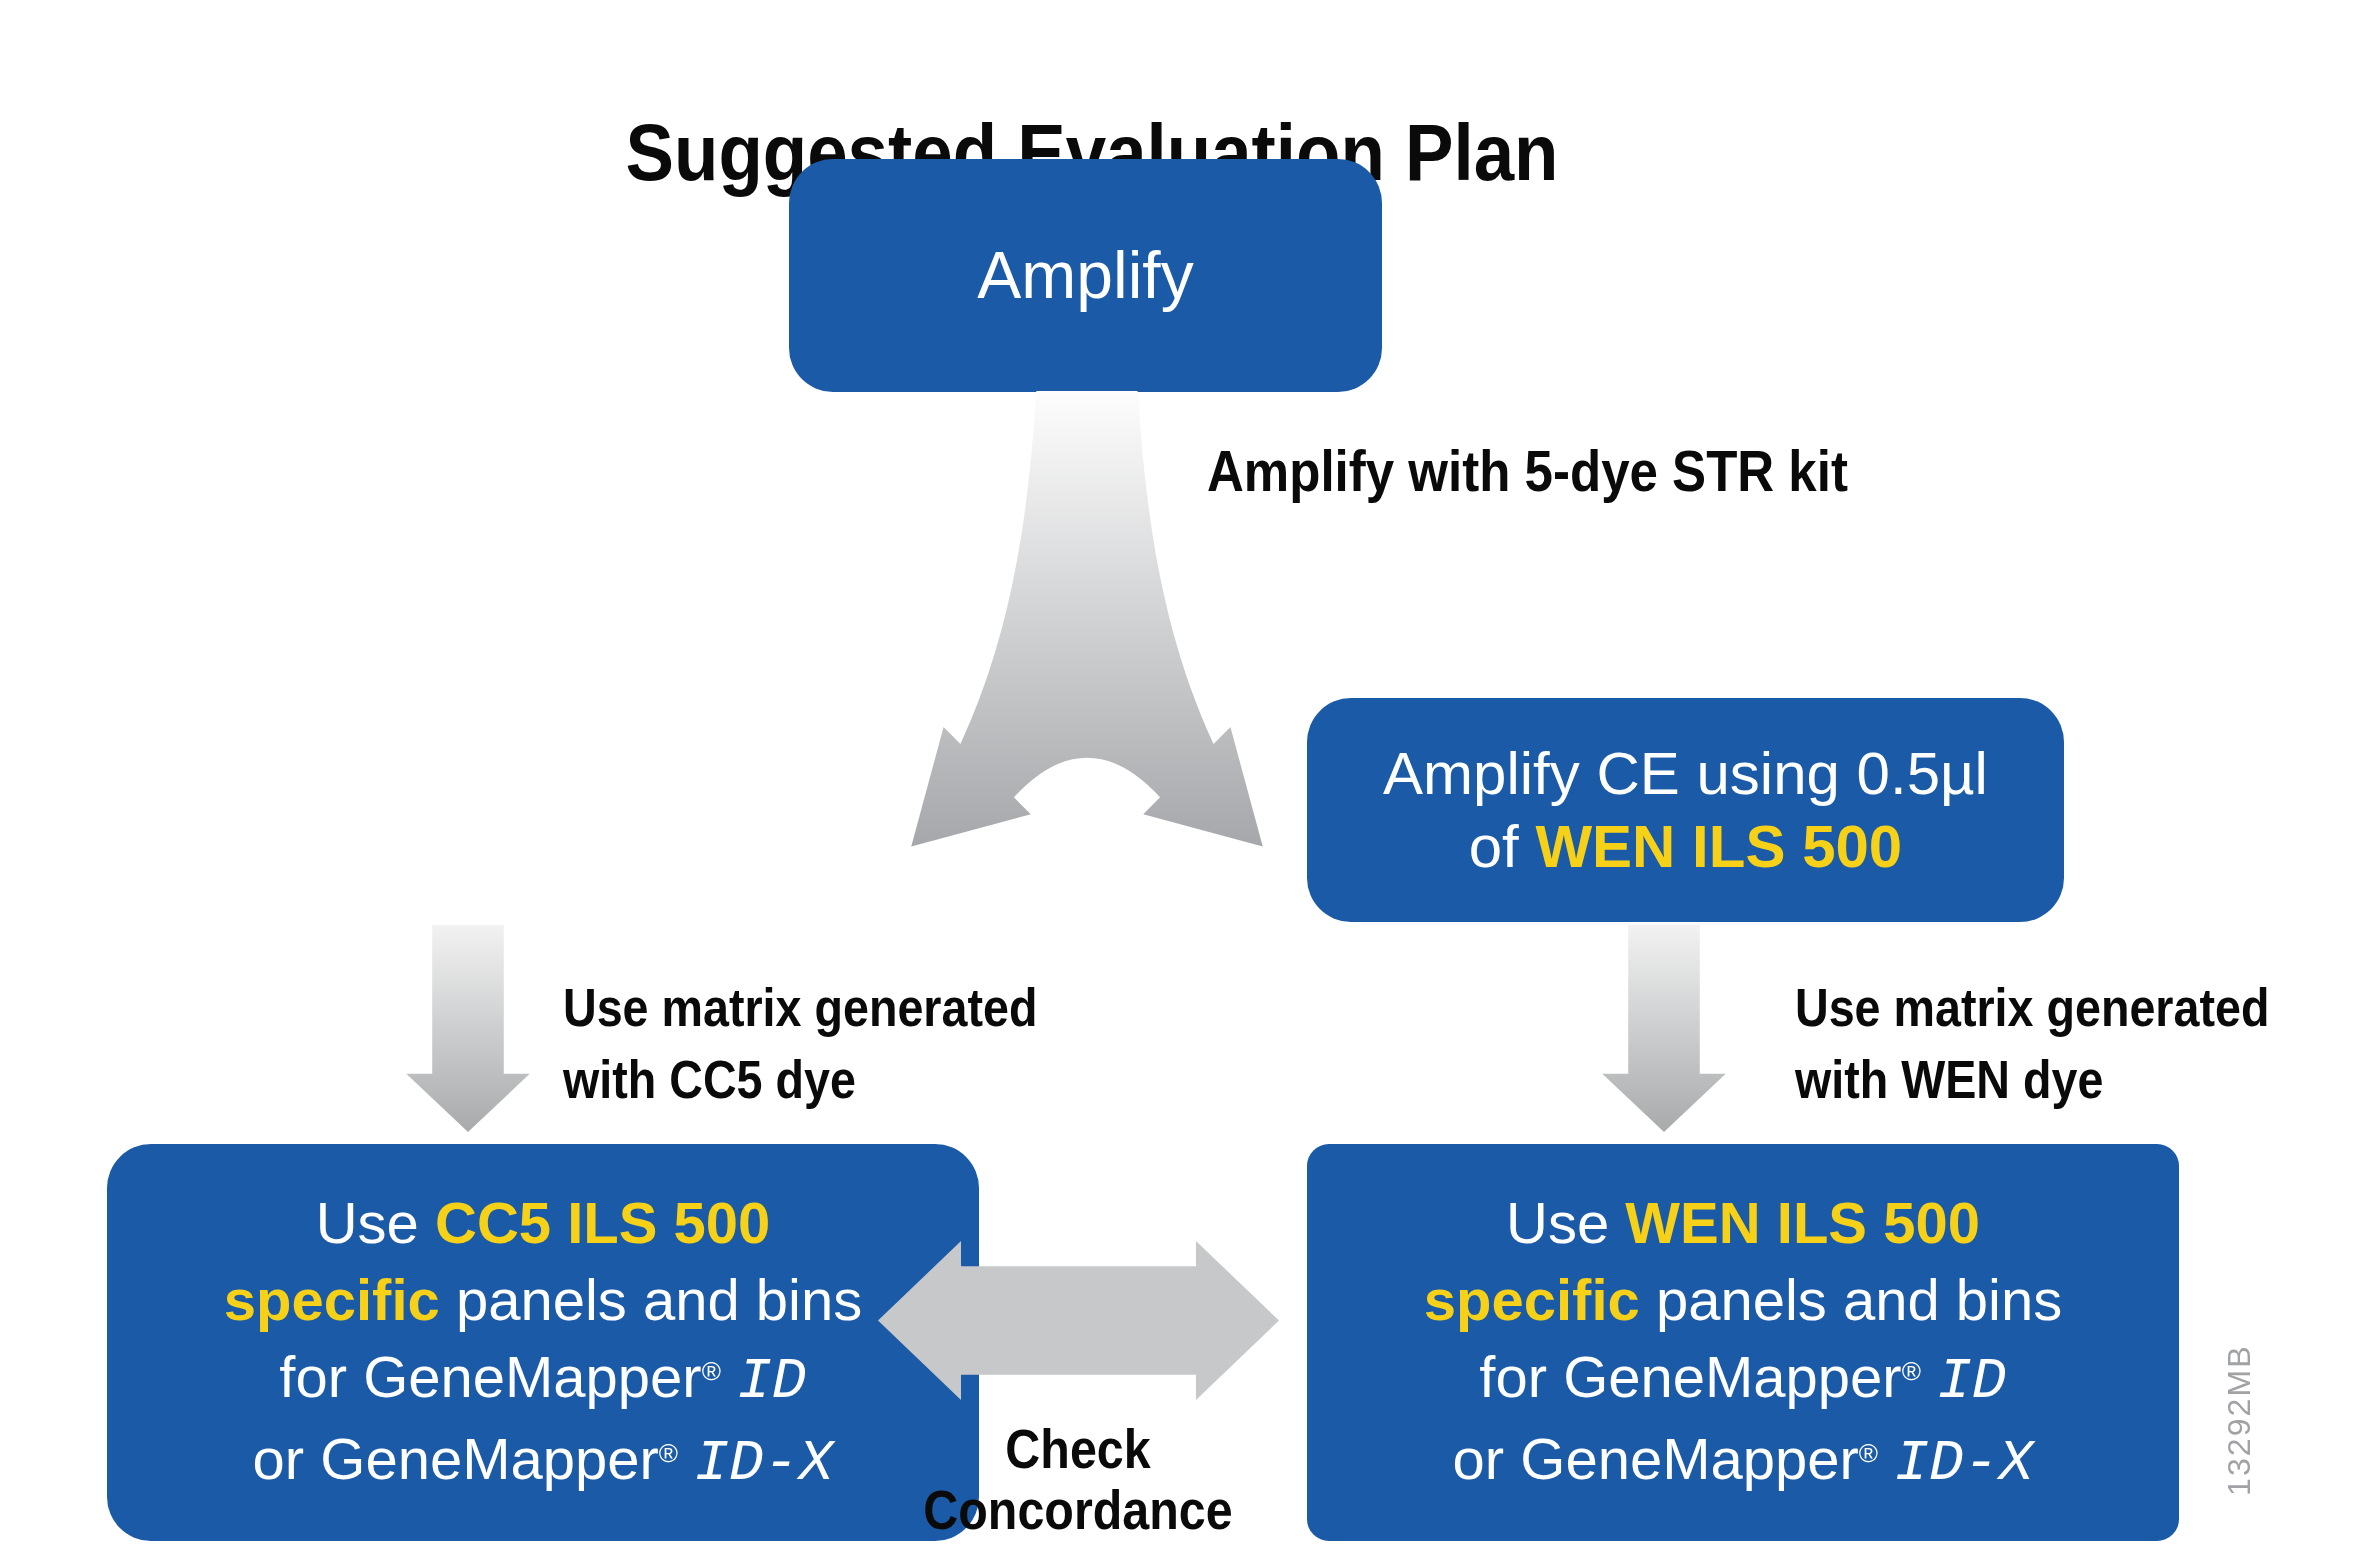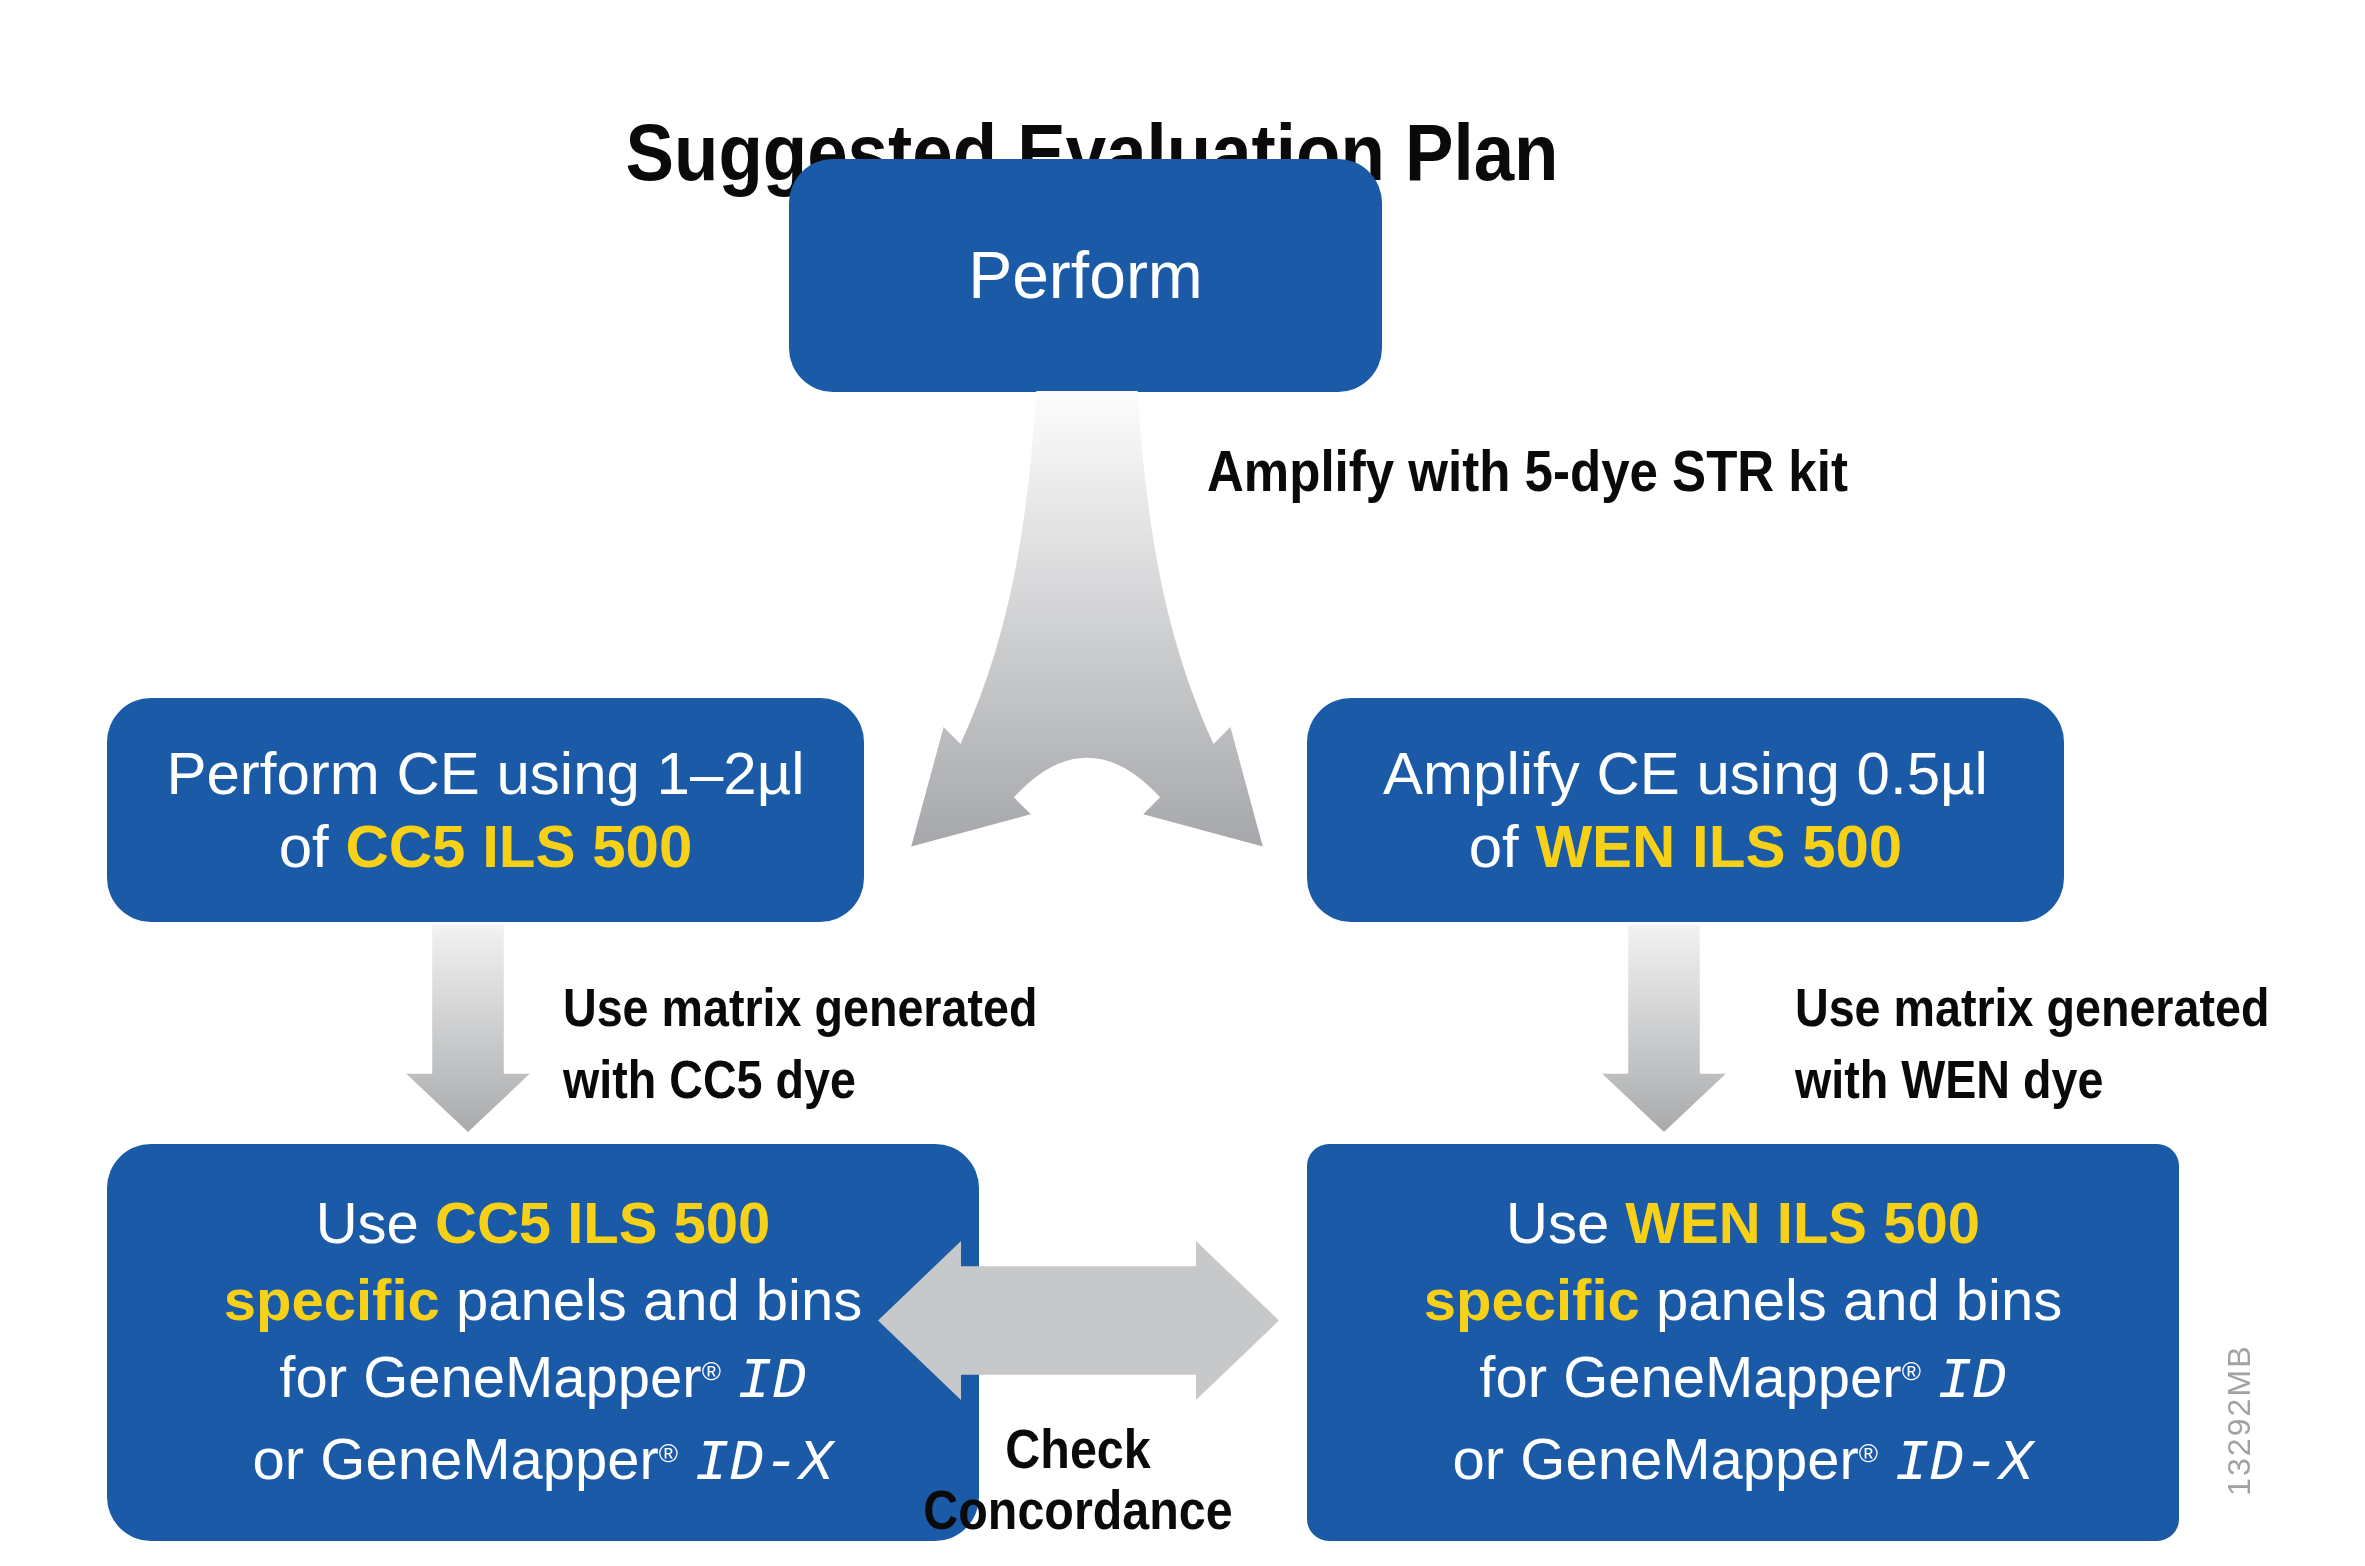--- a/index.html
+++ b/index.html
@@ -79,44 +79,40 @@
   }
 </style>
 </head>
 <body>
 
 <div id="stage">
 
   <div class="title">Suggested Evaluation Plan</div>
 
   <div class="box box-samples">
-      <div class="line"><span>Perform</span></div>
+      <div class="line"><span>Amplify</span></div>
     </div>
 
   <svg class="arrow-svg y-arrow" width="366" height="464" viewBox="0 0 520 660" aria-hidden="true">
     <defs>
       <linearGradient id="gradY" x1="0" y1="0" x2="0" y2="1">
         <stop offset="0" stop-color="var(--arrow-grad-top)"></stop>
         <stop offset="1" stop-color="var(--arrow-grad-bottom)"></stop>
       </linearGradient>
     </defs>
     <path d="M 188 0
              C 176 190 150 350 80 502
              L 56 478 L 10 648 L 180 602 L 156 578
              Q 260 465 364 578
              L 340 602 L 510 648 L 464 478 L 440 502
              C 370 350 344 190 332 0 Z" fill="url(#gradY)"></path>
   </svg>
 
   <div class="black-label label-amplify">Amplify with 5-dye STR kit</div>
 
-  <div class="box box-mid box-mid-left">
-      <div class="line"><span>Perform CE using 1–2µl</span></div>
-      <div class="line"><span>of </span><span class="seg-y">CC5 ILS 500</span></div>
-    </div>
   <div class="box box-mid box-mid-right">
       <div class="line"><span>Amplify CE using 0.5µl</span></div>
       <div class="line"><span>of </span><span class="seg-y">WEN ILS 500</span></div>
     </div>
 
   <svg class="arrow-svg down-arrow-left" width="124" height="207" viewBox="0 0 176 295" aria-hidden="true">
     <defs>
       <linearGradient id="gradD1" x1="0" y1="0" x2="0" y2="1">
         <stop offset="0" stop-color="var(--down-grad-top)"></stop>
         <stop offset="1" stop-color="var(--down-grad-bottom)"></stop>

